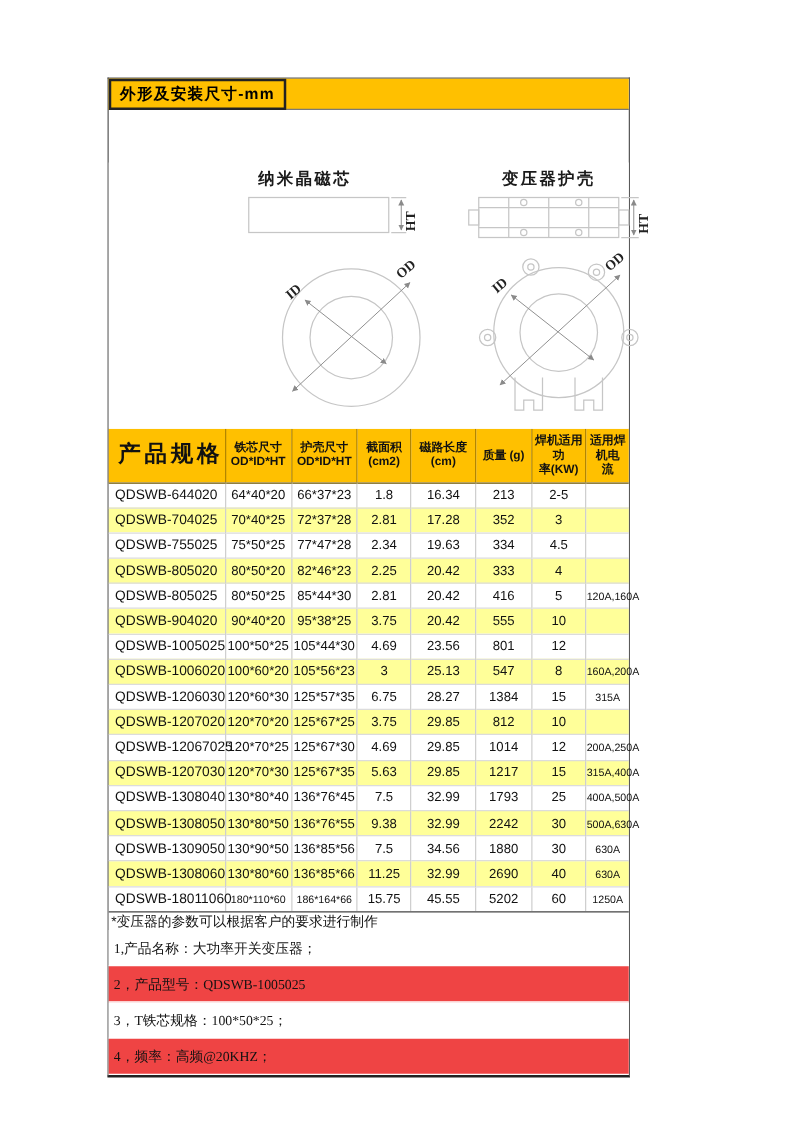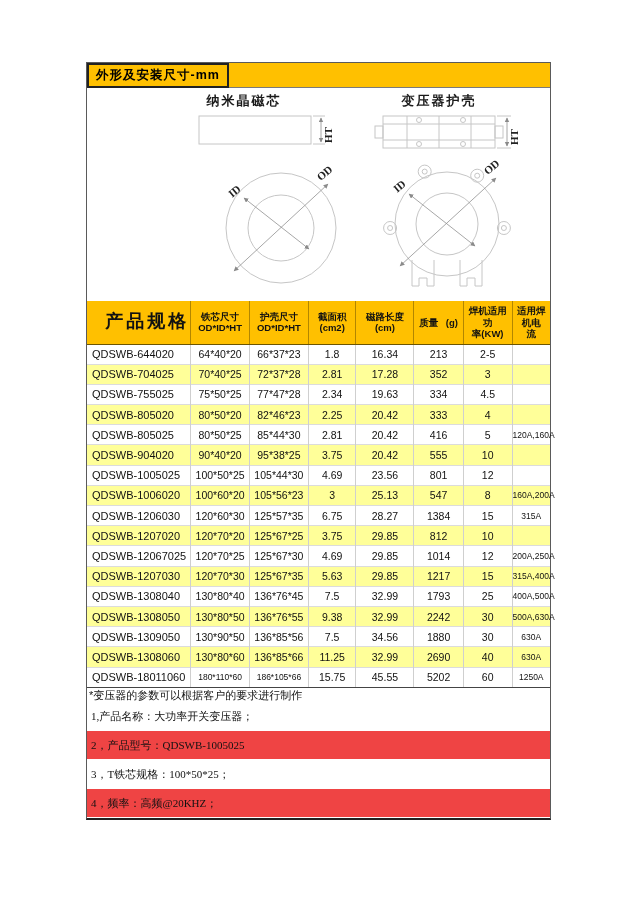--- a/index.html
+++ b/index.html
@@ -1,31 +1,31 @@
 <!DOCTYPE html>
 <html><head>
 <meta charset="utf-8">
 <style>
   * { margin:0; padding:0; box-sizing:border-box; }
   html,body { background:#fff; }
   body { font-family:"Liberation Sans","DejaVu Sans",sans-serif; color:#111; }
   .page { position:relative; width:635px; height:898px; background:#ffffff; overflow:hidden; }
-  .doc { position:absolute; left:86px; top:62px; width:465px;
+  .doc { position:absolute; left:86px; top:62px; width:418px;
          border:1px solid #5a5a5a; border-bottom:2px solid #222; background:#fff; }
 
   
   .bar { position:relative; height:25px; background:#FFC000; border-bottom:1px solid #7a7a7a; }
   .bar .box { position:absolute; left:0; top:0; height:25px; display:flex; align-items:center;
               padding:0 7px; background:#FFC000; border:2px solid #222;
               font-weight:bold; font-size:12.5px; letter-spacing:1px; color:#000; white-space:nowrap; }
   .bar.order-bar { height:26px; border-top:2px solid #222; }
   .bar.order-bar .box { height:26px; letter-spacing:4px; font-size:13px; }
 
   
-  .drawings { position:relative; height:213px; background:#fff; }
+  .drawings { position:relative; height:213px; background:#fff;margin-top:42px; }
   svg text.draw-title { font-family:"Liberation Serif","DejaVu Serif",serif; font-weight:bold;
                         font-size:13px; letter-spacing:2px; fill:#1a1a1a; }
   svg text.dim { font-family:"Liberation Serif","DejaVu Serif",serif; font-weight:bold;
                  font-size:11px; fill:#222; }
   svg .shape { stroke:#c6c6c6; fill:none; stroke-width:1; }
   svg .dimline { stroke:#909090; fill:none; stroke-width:0.8; }
 
   
   table.spec { width:100%; border-collapse:collapse; table-layout:fixed; }
   table.spec col.c1{width:22.4%} table.spec col.c2{width:12.7%} table.spec col.c3{width:12.7%}
@@ -329,21 +329,21 @@
         <td>136*85*66</td>
         <td>11.25</td>
         <td>32.99</td>
         <td>2690</td>
         <td>40</td>
         <td>630A</td>
       </tr>
           <tr>
         <td>QDSWB-18011060</td>
         <td>180*110*60</td>
-        <td>186*105*66</td>
+        <td>186*164*66</td>
         <td>15.75</td>
         <td>45.55</td>
         <td>5202</td>
         <td>60</td>
         <td>1250A</td>
       </tr>
         </tbody>
     </table>
 
     <div class="note-row">*变压器的参数可以根据客户的要求进行制作</div>

